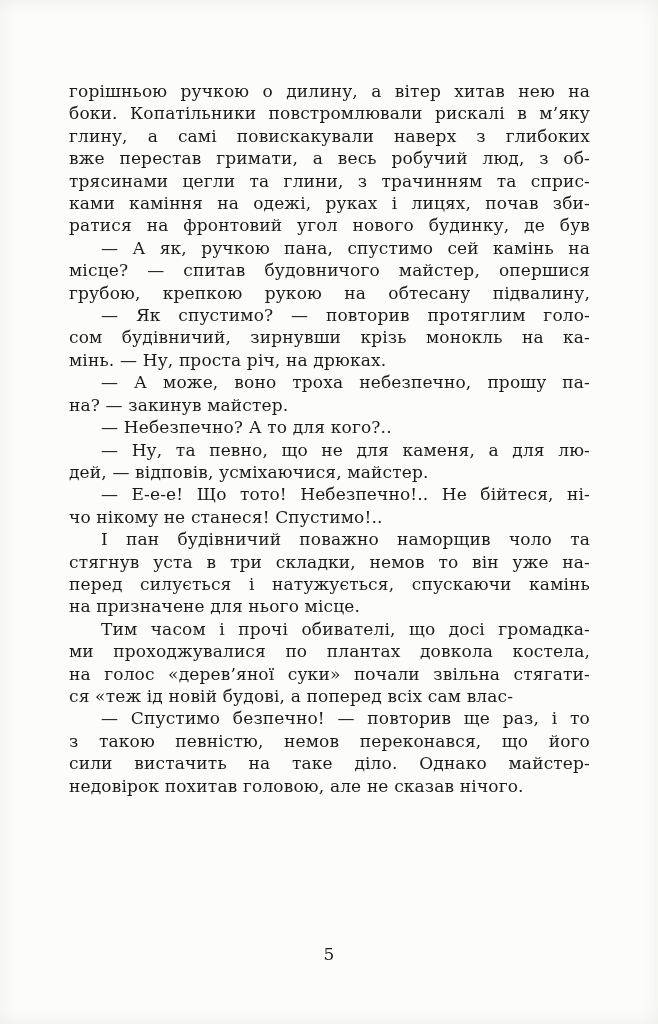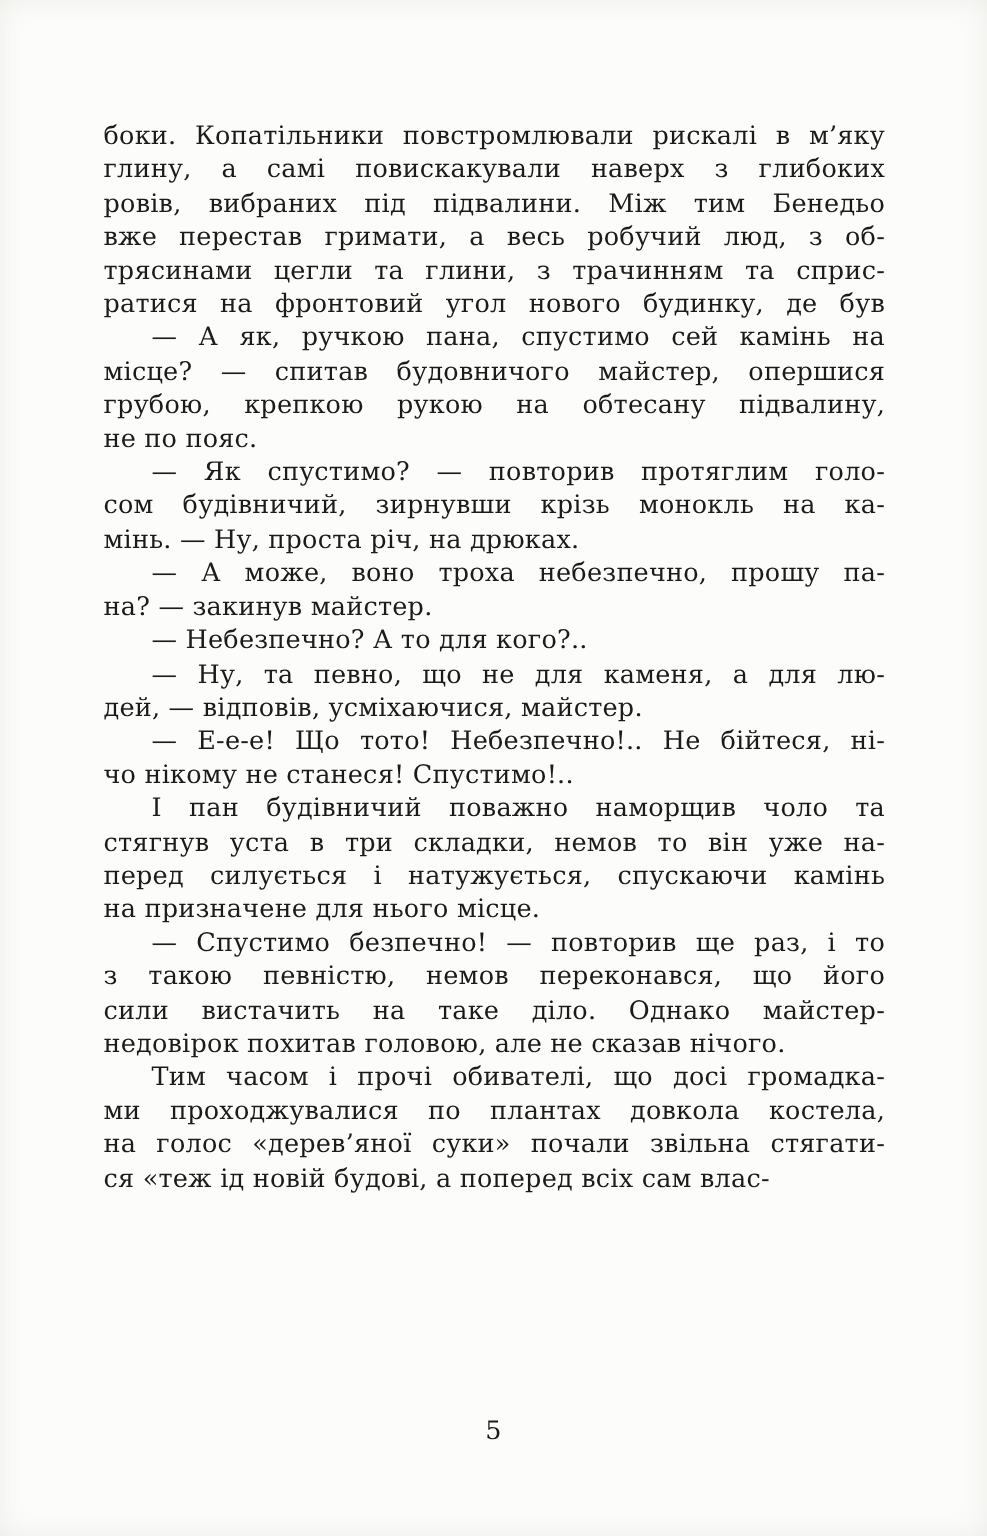--- a/index.html
+++ b/index.html
@@ -55,32 +55,32 @@
       font-size: 17px;
       color: #1b1b1b;
     }
   </style>
 </head>
 <body>
 
 <div class="page">
   <div class="text-block">
       <div class="paragraph">
+        <div class="line">горішньою ручкою о дилину, а вітер хитав нею на</div>
         <div class="line">боки. Копатільники повстромлювали рискалі в м’яку</div>
         <div class="line">глину, а самі повискакували наверх з глибоких</div>
-        <div class="line">ровів, вибраних під підвалини. Між тим Бенедьо</div>
         <div class="line">вже перестав гримати, а весь робучий люд, з об-</div>
         <div class="line">трясинами цегли та глини, з трачинням та сприс-</div>
+        <div class="line">ками каміння на одежі, руках і лицях, почав зби-</div>
         <div class="line">ратися на фронтовий угол нового будинку, де був</div>
       </div>
       <div class="paragraph indented">
         <div class="line">— А як, ручкою пана, спустимо сей камінь на</div>
         <div class="line">місце? — спитав будовничого майстер, опершися</div>
         <div class="line">грубою, крепкою рукою на обтесану підвалину,</div>
-        <div class="line last">не по пояс.</div>
       </div>
       <div class="paragraph indented">
         <div class="line">— Як спустимо? — повторив протяглим голо-</div>
         <div class="line">сом будівничий, зирнувши крізь монокль на ка-</div>
         <div class="line last">мінь. — Ну, проста річ, на дрюках.</div>
       </div>
       <div class="paragraph indented">
         <div class="line">— А може, воно троха небезпечно, прошу па-</div>
         <div class="line last">на? — закинув майстер.</div>
       </div>
@@ -95,26 +95,26 @@
         <div class="line">— Е-е-е! Що тото! Небезпечно!.. Не бійтеся, ні-</div>
         <div class="line last">чо нікому не станеся! Спустимо!..</div>
       </div>
       <div class="paragraph indented">
         <div class="line">І пан будівничий поважно наморщив чоло та</div>
         <div class="line">стягнув уста в три складки, немов то він уже на-</div>
         <div class="line">перед силується і натужується, спускаючи камінь</div>
         <div class="line last">на призначене для нього місце.</div>
       </div>
       <div class="paragraph indented">
+        <div class="line">Тим часом і прочі обивателі, що досі громадка-</div>
+        <div class="line">ми проходжувалися по плантах довкола костела,</div>
+        <div class="line">на голос «дерев’яної суки» почали звільна стягати-</div>
+        <div class="line last">ся «теж ід новій будові, а поперед всіх сам влас-</div>
+      </div>
+      <div class="paragraph indented">
         <div class="line">— Спустимо безпечно! — повторив ще раз, і то</div>
         <div class="line">з такою певністю, немов переконався, що його</div>
         <div class="line">сили вистачить на таке діло. Однако майстер-</div>
         <div class="line last">недовірок похитав головою, але не сказав нічого.</div>
-      </div>
-      <div class="paragraph indented">
-        <div class="line">Тим часом і прочі обивателі, що досі громадка-</div>
-        <div class="line">ми проходжувалися по плантах довкола костела,</div>
-        <div class="line">на голос «дерев’яної суки» почали звільна стягати-</div>
-        <div class="line last">ся «теж ід новій будові, а поперед всіх сам влас-</div>
       </div>
     </div>
   <div class="page-number">5</div>
 </div>
 
 </body></html>

